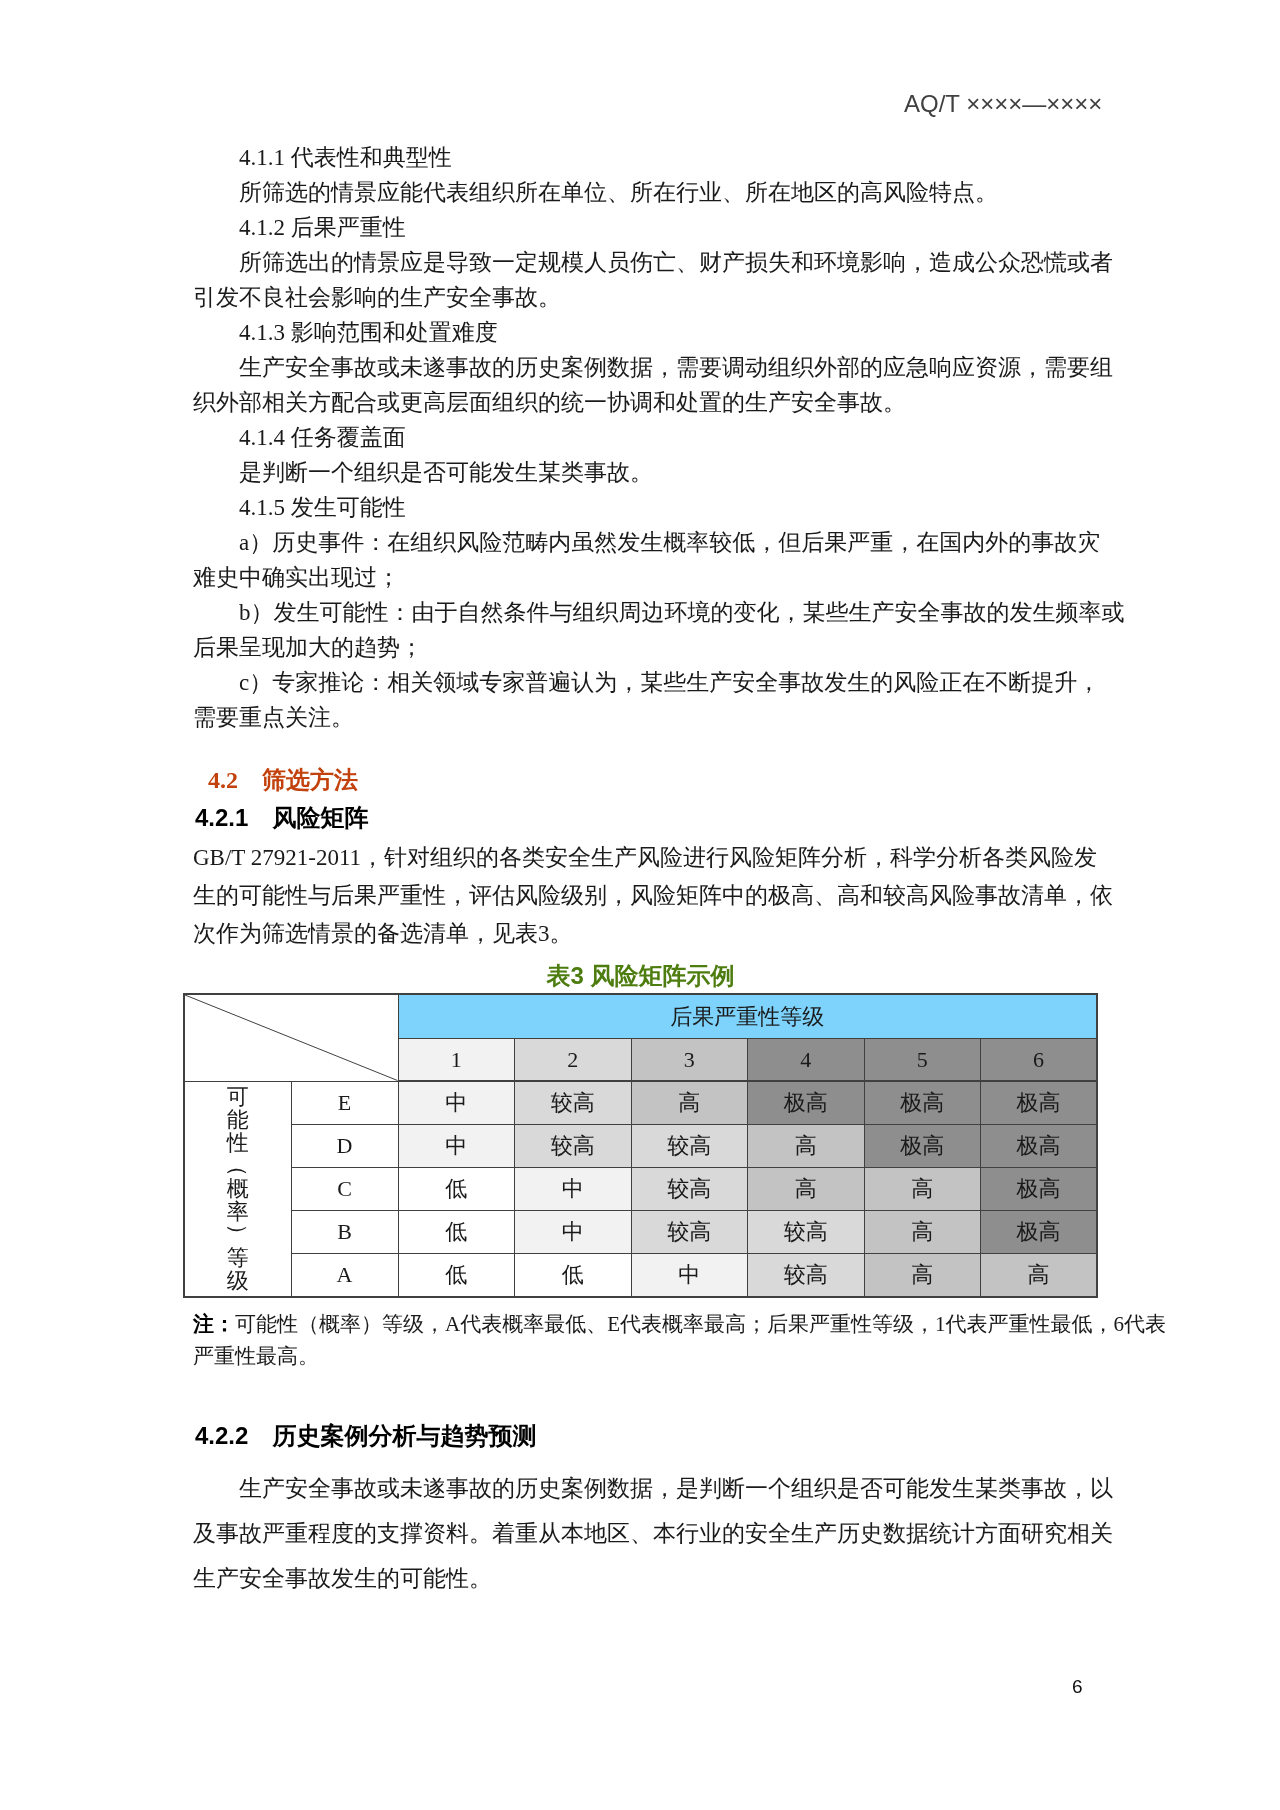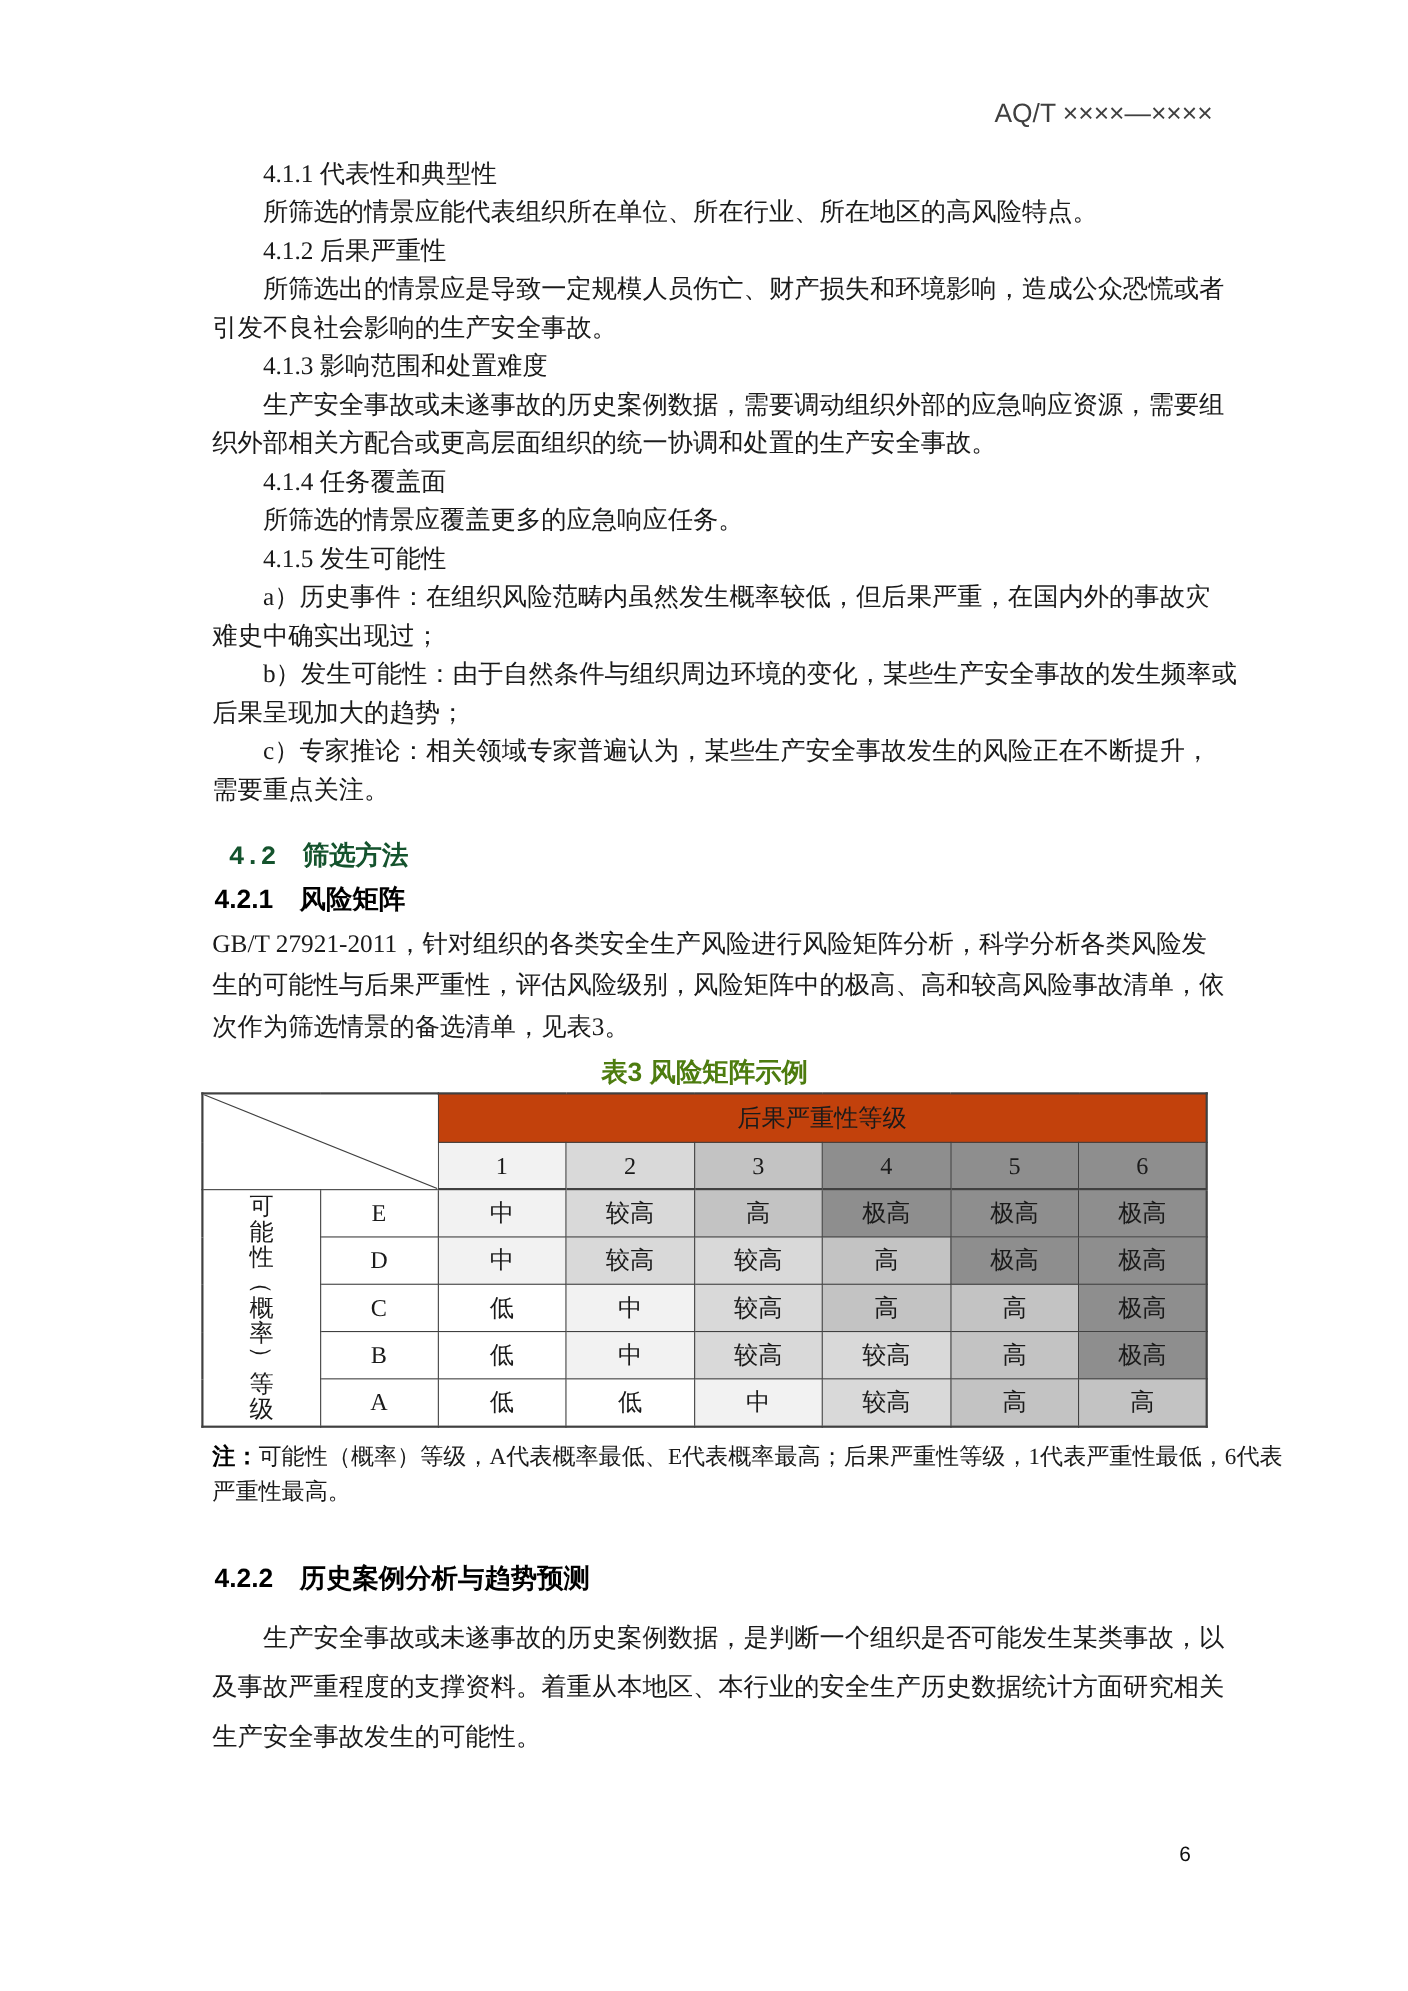--- a/index.html
+++ b/index.html
@@ -10,22 +10,22 @@
   }
   .std-header {
     position:absolute; top:90px; left:904px; width:170px;
     font-family:"Liberation Sans","DejaVu Sans",sans-serif;
     font-size:24px; color:#404040; white-space:nowrap;
   }
   .content { position:absolute; left:193px; top:140px; width:930px; }
   .line { white-space:nowrap; height:35px; line-height:35px; font-size:23px; }
   .line.ind { padding-left:46px; }
   .h1 {
-    font-family:Liberation Mono, monospace; font-weight:bold;
-    font-size:24px; color:#14532d; height:38px; line-height:38px; white-space:nowrap;
+    font-family:Liberation Serif, serif; font-weight:bold;
+    font-size:24px; color:#c2410c; height:38px; line-height:38px; white-space:nowrap;
   }
   .h1.sec { margin-top:26px; padding-left:15px; }
   .h2 {
     font-family:"Liberation Sans","DejaVu Sans",sans-serif; font-weight:bold;
     font-size:24px; color:#000; height:38px; line-height:38px; white-space:nowrap;
     padding-left:2px;
   }
   .p421 .line { height:38px; line-height:38px; }
   .p421 { margin-top:2px; }
   .tbl-caption {
@@ -71,21 +71,21 @@
   <div id="sec41">
       <div class="line ind">4.1.1 代表性和典型性</div>
       <div class="line ind">所筛选的情景应能代表组织所在单位、所在行业、所在地区的高风险特点。</div>
       <div class="line ind">4.1.2 后果严重性</div>
       <div class="line ind">所筛选出的情景应是导致一定规模人员伤亡、财产损失和环境影响，造成公众恐慌或者</div>
       <div class="line">引发不良社会影响的生产安全事故。</div>
       <div class="line ind">4.1.3 影响范围和处置难度</div>
       <div class="line ind">生产安全事故或未遂事故的历史案例数据，需要调动组织外部的应急响应资源，需要组</div>
       <div class="line">织外部相关方配合或更高层面组织的统一协调和处置的生产安全事故。</div>
       <div class="line ind">4.1.4 任务覆盖面</div>
-      <div class="line ind">所筛选的情景应覆盖更多的应急响应任务。</div>
+      <div class="line ind">是判断一个组织是否可能发生某类事故。</div>
       <div class="line ind">4.1.5 发生可能性</div>
       <div class="line ind">a）历史事件：在组织风险范畴内虽然发生概率较低，但后果严重，在国内外的事故灾</div>
       <div class="line">难史中确实出现过；</div>
       <div class="line ind">b）发生可能性：由于自然条件与组织周边环境的变化，某些生产安全事故的发生频率或</div>
       <div class="line">后果呈现加大的趋势；</div>
       <div class="line ind">c）专家推论：相关领域专家普遍认为，某些生产安全事故发生的风险正在不断提升，</div>
       <div class="line">需要重点关注。</div>
     </div>
 
   <div class="h1 sec">4.2　筛选方法</div>
@@ -111,21 +111,21 @@
         <col>
         <col>
     </colgroup>
     <tbody id="risk-tbody">
         <tr class="thead1">
           <td class="diag" rowspan="2" colspan="2">
             <svg viewBox="0 0 100 100" preserveAspectRatio="none">
               <line x1="0" y1="0" x2="100" y2="100" stroke="#404040" stroke-width="1" vector-effect="non-scaling-stroke"></line>
             </svg>
           </td>
-          <td class="colhead" colspan="6" style="background: #c2410c;">后果严重性等级</td>
+          <td class="colhead" colspan="6" style="background: #7dd3fc;">后果严重性等级</td>
         </tr>
         <tr class="nums">
           <td style="background: rgb(242, 242, 242);">1</td>
           <td style="background: rgb(217, 217, 217);">2</td>
           <td style="background: rgb(195, 195, 195);">3</td>
           <td style="background: rgb(142, 142, 142);">4</td>
           <td style="background: rgb(142, 142, 142);">5</td>
           <td style="background: rgb(142, 142, 142);">6</td>
         </tr>
         <tr class="datarow">

